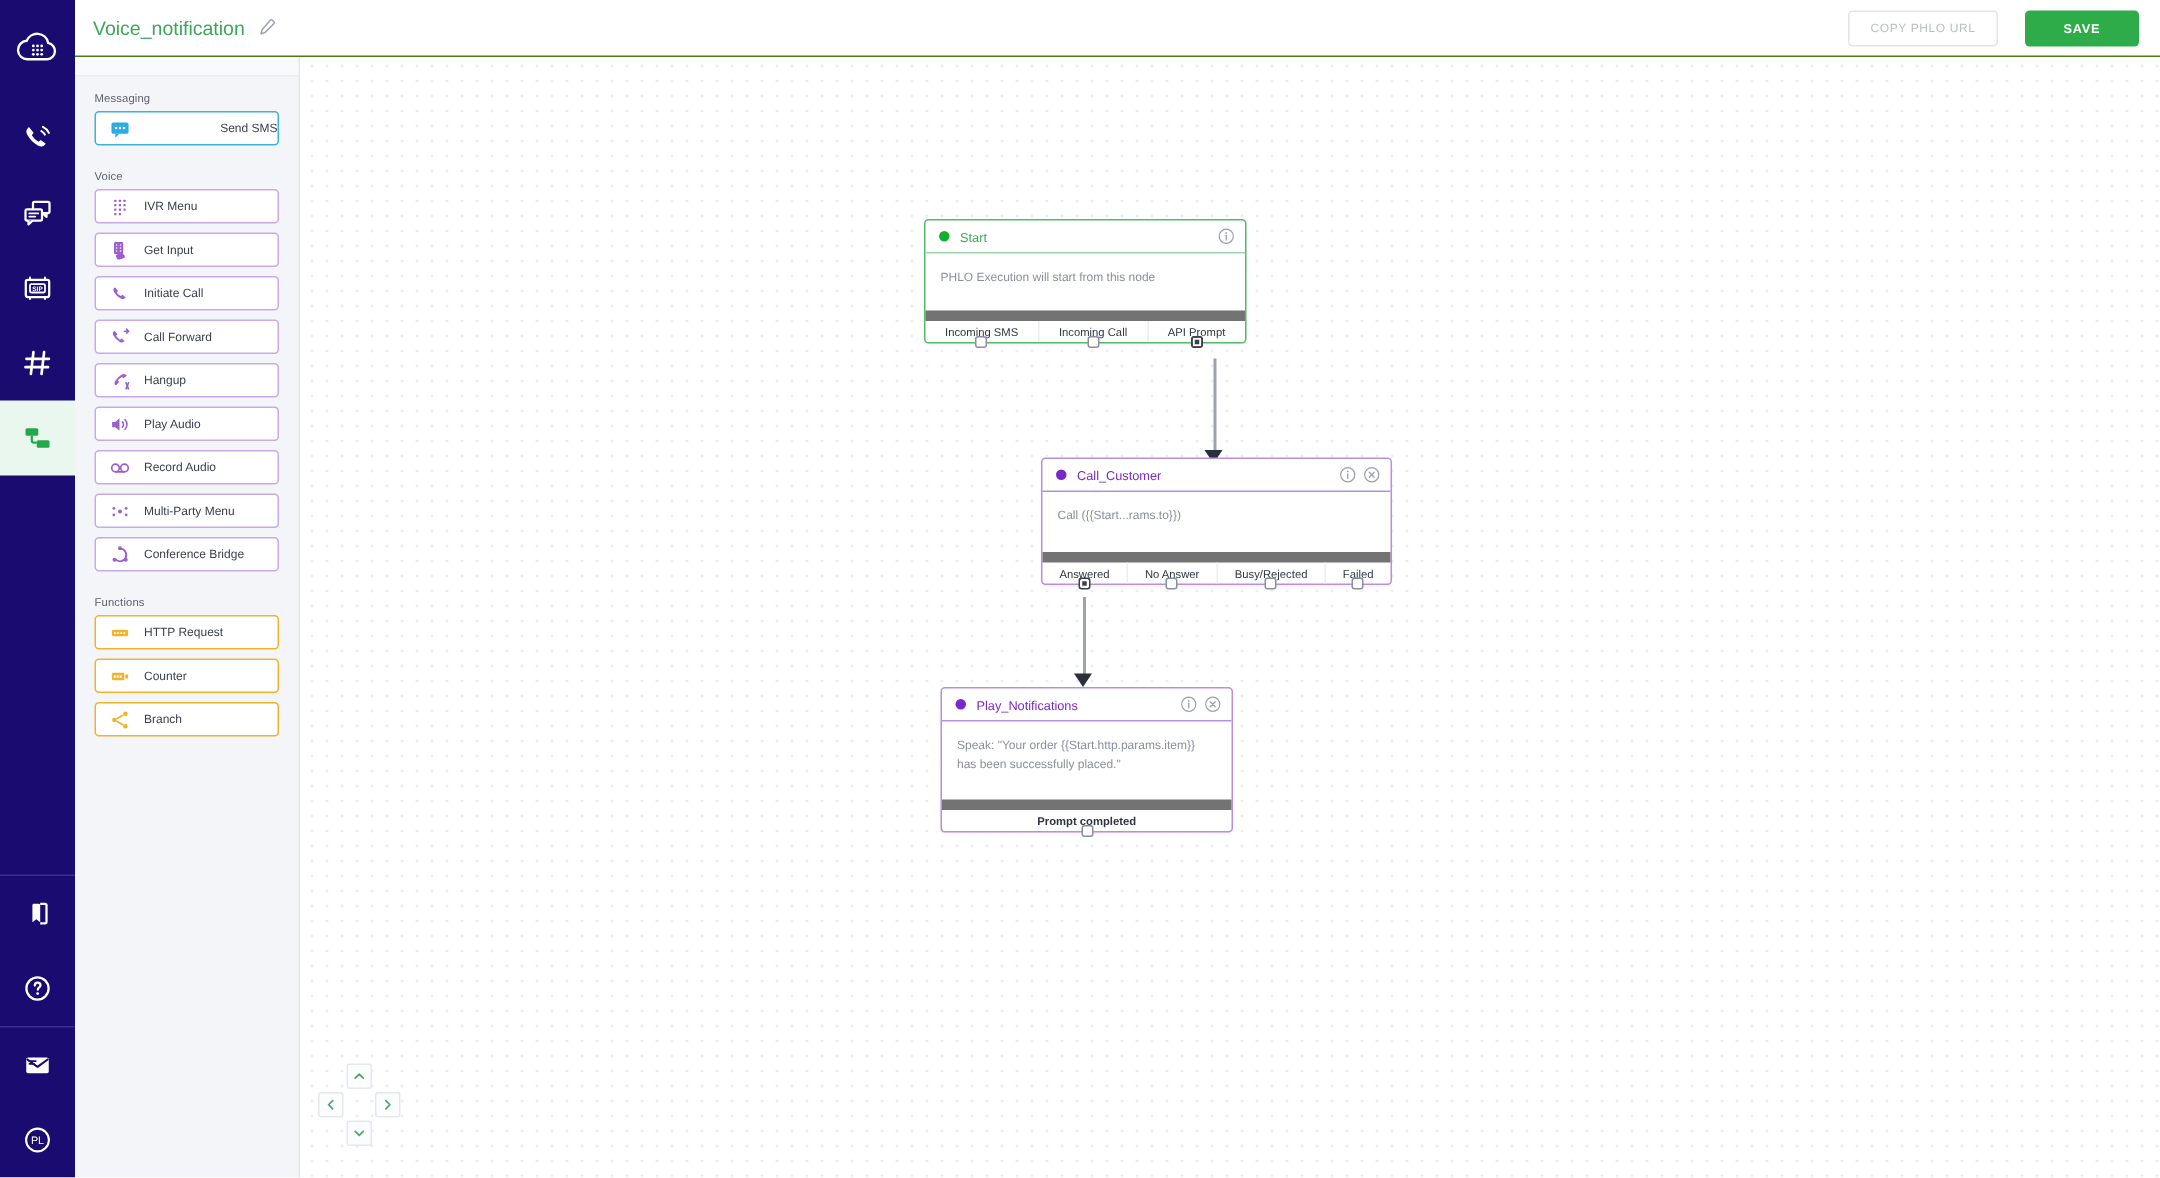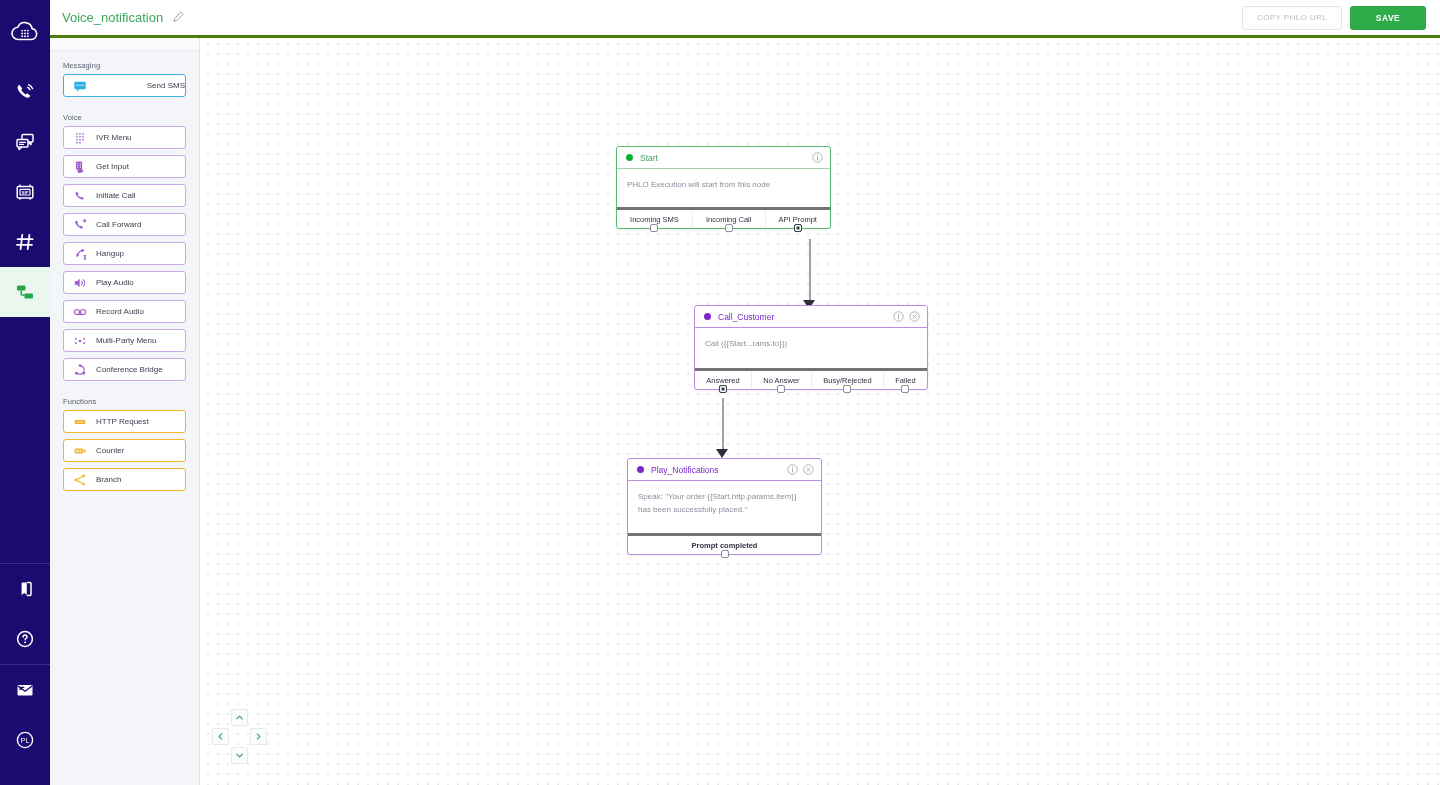--- a/index.html
+++ b/index.html
@@ -27,21 +27,21 @@
     display: flex; align-items: center; justify-content: center;
     cursor: pointer;
     position: relative;
   }
   .rail-logo { height: 52px; margin-top: 5px; margin-bottom: 10px; }
   .rail-btn.active { background: #EAF7EF; }
   .rail-btn svg { display: block; }
   .rail-div {
     width: 50px; height: 1px; background: #3A2C92;
   }
-  .rail-bottom { display: flex; flex-direction: column; align-items: center; width: 100%; padding-bottom: 20px; }
+  .rail-bottom { display: flex; flex-direction: column; align-items: center; width: 100%; padding-bottom: 0; }
 
   
   .panel {
     width: 150px; flex: 0 0 150px;
     height: 785px;
     background: #F4F5F8;
     border-right: 1px solid #E2E4EA;
     position: relative; z-index: 20;
     display: flex; flex-direction: column;
   }
@@ -90,31 +90,31 @@
     font-size: 8px; color: #3C4150;
     margin-left: 8px;
     white-space: nowrap;
   }
 
   
   .header {
     position: absolute; left: 50px; top: 0;
     width: 1390px; height: 38px;
     background: #ffffff;
-    border-bottom: 3px solid #4d7c0f;
+    border-bottom: 1px solid #4d7c0f;
     display: flex; align-items: center;
     z-index: 25;
   }
   .hdr-title {
     font-size: 13px; color: #3DA65A;
     margin-left: 12px;
     font-weight: normal;
   }
   .hdr-edit { margin-left: 8px; display: flex; align-items: center; cursor: pointer; }
-  .hdr-right { margin-left: auto; display: flex; align-items: center; gap: 8px; padding-right: 14px; }
+  .hdr-right { margin-left: auto; display: flex; align-items: center; gap: 18px; padding-right: 14px; }
   .btn-ghost {
     height: 24px; min-width: 100px;
     border: 1px solid #E2E4EA; border-radius: 3px;
     background: #fff; color: #B9BDC7;
     font-size: 8px; letter-spacing: 0.4px;
     font-family: "Liberation Sans", sans-serif;
     cursor: pointer;
     padding: 0 10px;
   }
   .btn-save {
@@ -166,21 +166,21 @@
   .node.green .node-title { color: #3DA65A; }
   .node.purple .node-title { color: #7A28C9; }
   .node-acts { margin-left: auto; display: flex; align-items: center; gap: 5px; }
   .node-acts span { display: flex; cursor: pointer; }
   .node-body {
     padding: 9px 10px 10px 10px;
     font-size: 8px; color: #8A8F9C; line-height: 13px;
   }
   .node-ports {
     display: flex; align-items: stretch;
-    border-top: 3px solid #737373;
+    border-top: 7px solid #737373;
     height: 21px;
     position: relative;
   }
   .port {
     flex: 1 1 auto;
     display: flex; align-items: center; justify-content: center;
     font-size: 7.5px; color: #2F3442;
     position: relative;
     cursor: pointer;
     white-space: nowrap;

